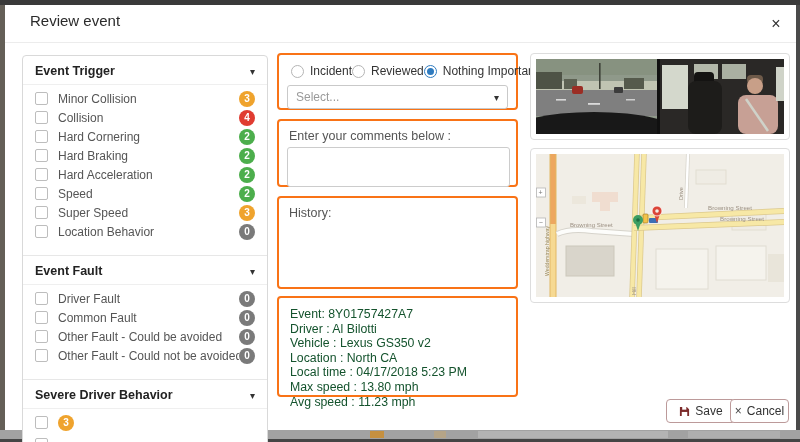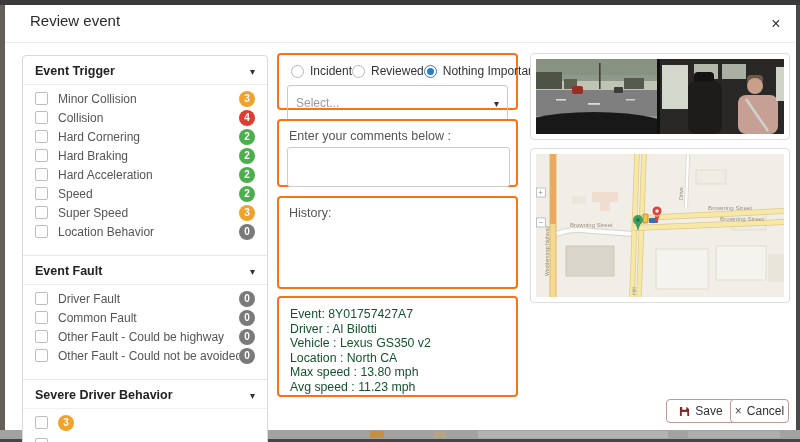--- a/index.html
+++ b/index.html
@@ -40,21 +40,21 @@
 
   
   .mid-box { position:absolute; left:277px; width:241px; border:2px solid #f97316; border-radius:4px; background:#fff; }
   .radio-row { display:flex; align-items:center; justify-content:space-between; padding:9px 12px 4px 12px; }
   .radio-opt { display:flex; align-items:center; gap:6px; cursor:pointer; }
   .radio-circle { width:13px; height:13px; border:1px solid #b5b5b5; border-radius:50%; background:#fff; flex:none;
                   display:flex; align-items:center; justify-content:center; }
   .radio-opt.checked .radio-circle { border-color:#2f7bbf; }
   .radio-opt.checked .radio-circle::after { content:""; width:7px; height:7px; border-radius:50%; background:#2f7bbf; }
   .radio-label { font-size:12px; color:#333; white-space:nowrap; }
-  .select-box { margin:3px 8px 0 8px; height:36px; border:1px solid #c9c9c9; border-radius:3px;
+  .select-box { margin:3px 8px 0 8px; height:24px; border:1px solid #c9c9c9; border-radius:3px;
                 display:flex; align-items:center; justify-content:space-between; padding:0 8px; cursor:pointer; }
   .select-placeholder { font-size:12px; color:#9a9a9a; }
   .select-caret { font-size:10px; color:#333; }
   .box-label { padding:8px 10px 4px 10px; font-size:12.5px; color:#555; }
   .comments-textarea { display:block; margin:0 8px; width:223px; height:40px; border:1px solid #ccc;
                        border-radius:3px; resize:none; font-family:inherit; font-size:12px; color:#333; padding:4px 6px; }
   .details-box { padding:9px 11px; }
   .detail-line { font-size:12.3px; color:#14532d; line-height:14.6px; white-space:nowrap; }
 
   
@@ -151,21 +151,21 @@
             <span class="item-label">Driver Fault</span>
             <span class="count-badge" style="background: rgb(122, 122, 122);">0</span>
           </div>
           <div class="item-row">
             <span class="checkbox"></span>
             <span class="item-label">Common Fault</span>
             <span class="count-badge" style="background: rgb(122, 122, 122);">0</span>
           </div>
           <div class="item-row">
             <span class="checkbox"></span>
-            <span class="item-label">Other Fault - Could be highway</span>
+            <span class="item-label">Other Fault - Could be avoided</span>
             <span class="count-badge" style="background: rgb(122, 122, 122);">0</span>
           </div>
           <div class="item-row">
             <span class="checkbox"></span>
             <span class="item-label">Other Fault - Could not be avoided</span>
             <span class="count-badge" style="background: rgb(122, 122, 122);">0</span>
           </div>
         </div>
       </div>
       <div class="panel-section">
@@ -213,20 +213,21 @@
   <div class="mid-box" style="top:119px; height:68px;">
     <div class="box-label">Enter your comments below :</div>
     <textarea class="comments-textarea" style=""></textarea>
   </div>
 
   <div class="mid-box details-box" style="top:296px; height:101px;" id="details-box">
       <div class="detail-line">Event: 8Y01757427A7</div>
       <div class="detail-line">Driver : Al Bilotti</div>
       <div class="detail-line">Vehicle : Lexus GS350 v2</div>
       <div class="detail-line">Location : North CA</div>
+      <div class="detail-line">Local time : 04/17/2018 5:23 PM</div>
       <div class="detail-line">Max speed : 13.80 mph</div>
       <div class="detail-line">Avg speed : 11.23 mph</div>
     </div>
 
   <div class="media-box" style="top:53px; height:87px;">
     <svg width="248" height="75" viewBox="0 0 248 75">
 
       <rect x="0" y="0" width="121" height="75" fill="#8f998a"></rect>
       <rect x="0" y="0" width="121" height="16" fill="#7e887570"></rect>
       <rect x="0" y="22" width="121" height="10" fill="#c0c4b2"></rect>

